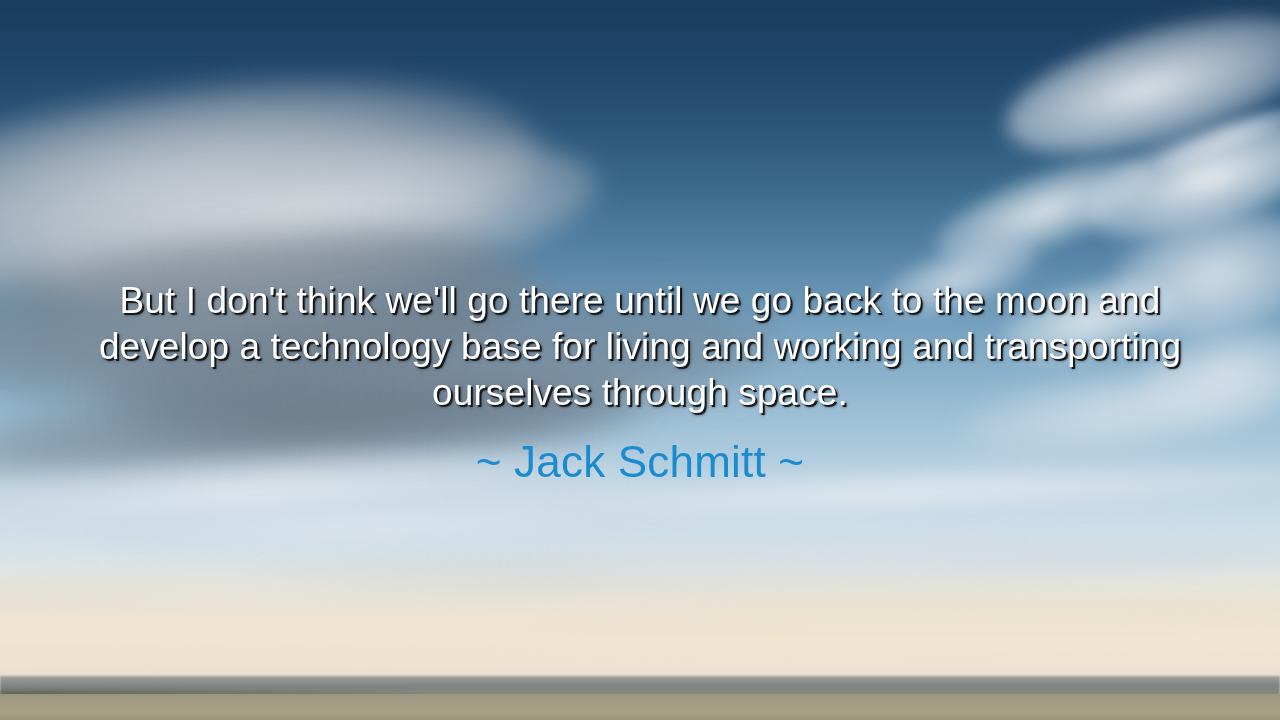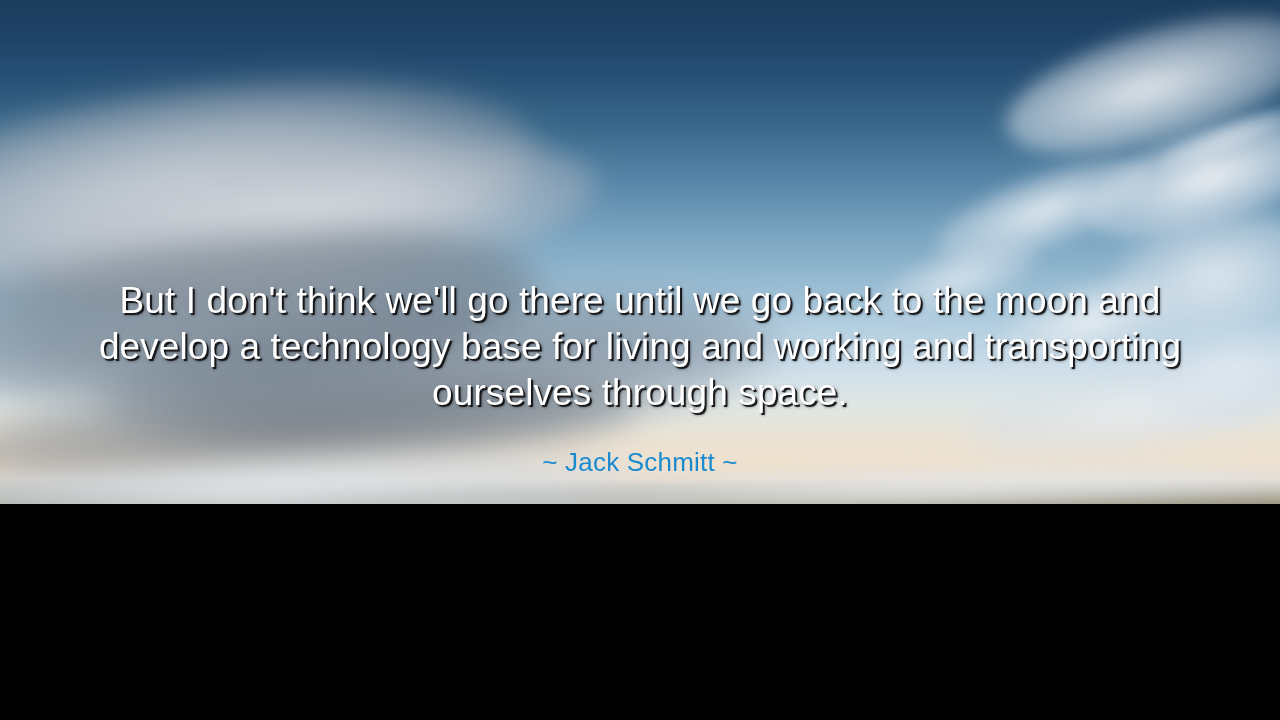--- a/index.html
+++ b/index.html
@@ -9,21 +9,21 @@
     width: 1280px;
     height: 720px;
     overflow: hidden;
     background: #000;
     font-family: "Liberation Sans", sans-serif;
   }
 
   #quote-card {
     position: relative;
     width: 1280px;
-    height: 504px;
+    height: 720px;
     overflow: hidden;
   }
 
   
   .sky-base {
     position: absolute;
     inset: 0;
     background:
       linear-gradient(to bottom,
         #1b3c5c 0%,
@@ -344,21 +344,21 @@
       2px 2px 0 rgba(20,20,22,0.92),
       2px 2px 3px rgba(10,10,12,0.6);
     white-space: pre-line;
   }
 
   #quote-author {
     margin-top: 25px;
     text-align: center;
     color: #1b8bd0;
     font-family: "Liberation Sans", sans-serif;
-    font-size: 26px;
+    font-size: 44px;
     font-weight: 400;
     line-height: 42px;
     letter-spacing: 0.2px;
   }
 </style>
 </head>
 <body>
 
 <div id="quote-card">
 

